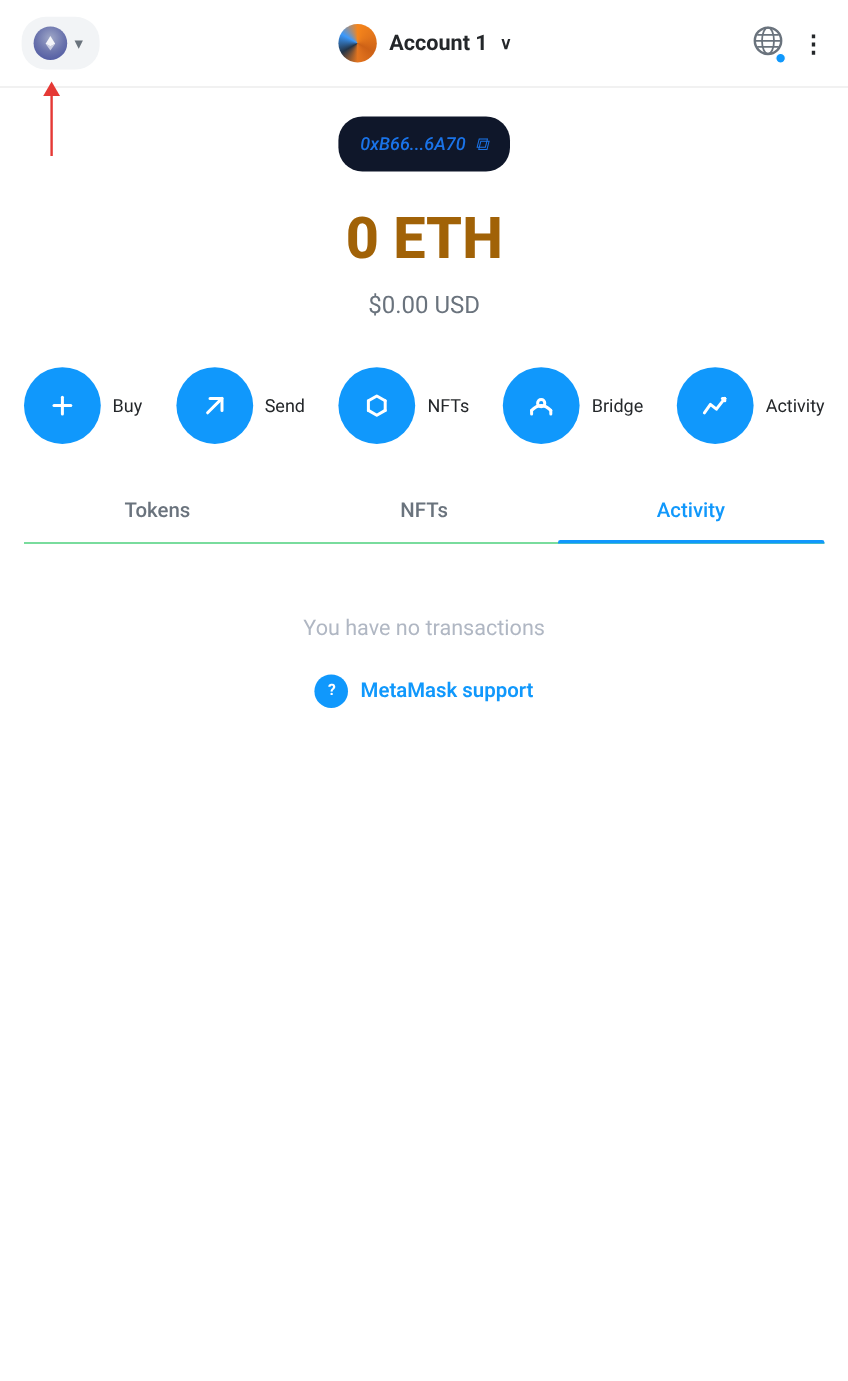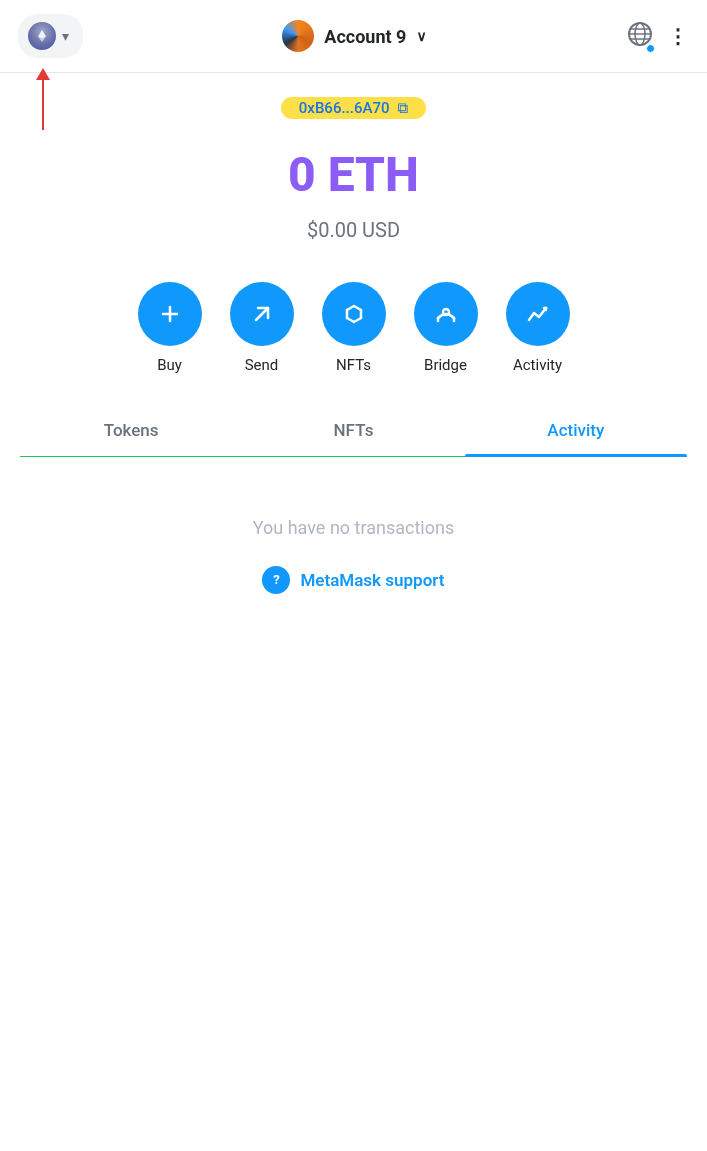--- a/index.html
+++ b/index.html
@@ -139,27 +139,28 @@
     }
 
     
     .address-section {
       display: flex;
       justify-content: center;
       padding: 24px 0 10px;
     }
 
     .address-badge {
-      background: #fde047;
+      background: #0f172a;
       border-radius: 20px;
-      padding: 2px 18px;
+      padding: 14px 18px;
       display: flex;
       align-items: center;
       gap: 8px;
       cursor: pointer;
+      font-style: italic;
     }
 
     .address-text {
       font-size: 15px;
       color: #1a73e8;
       font-weight: 500;
     }
 
     .copy-icon {
       color: #1a73e8;
@@ -168,41 +169,41 @@
 
     
     .balance-section {
       text-align: center;
       padding: 20px 0 30px;
     }
 
     .balance-eth {
       font-size: 48px;
       font-weight: 800;
-      color: #8b5cf6;
+      color: #a16207;
       line-height: 1.1;
     }
 
     .balance-usd {
       font-size: 20px;
       color: #6a737d;
       margin-top: 16px;
     }
 
     
     .actions-section {
       display: flex;
       justify-content: center;
       gap: 28px;
       padding: 10px 0 30px;
     }
 
     .action-item {
       display: flex;
-      flex-direction: column;
+      flex-direction: row;
       align-items: center;
       gap: 10px;
       cursor: pointer;
     }
 
     .action-circle {
       width: 64px;
       height: 64px;
       border-radius: 50%;
       background: #1098fc;
@@ -312,21 +313,21 @@
       <svg viewBox="0 0 16 16" fill="none" xmlns="http://www.w3.org/2000/svg">
         <path d="M8 2L4 8.5L8 10.5L12 8.5L8 2Z" fill="white" opacity="0.9"></path>
         <path d="M8 10.5L4 8.5L8 14L12 8.5L8 10.5Z" fill="white" opacity="0.6"></path>
       </svg>
     </div>
     <span class="chevron-down">▾</span>
   </div>
 
   <div class="account-selector">
     <div class="account-avatar"></div>
-    <span class="account-name">Account 9</span>
+    <span class="account-name">Account 1</span>
     <span class="account-chevron">∨</span>
   </div>
 
   <div class="top-right-icons">
     <div class="globe-icon-wrap">
       <svg width="28" height="28" viewBox="0 0 28 28" fill="none">
         <circle cx="14" cy="14" r="11" stroke="#6a737d" stroke-width="2"></circle>
         <ellipse cx="14" cy="14" rx="5" ry="11" stroke="#6a737d" stroke-width="1.5"></ellipse>
         <line x1="3" y1="14" x2="25" y2="14" stroke="#6a737d" stroke-width="1.5"></line>
         <line x1="5" y1="9" x2="23" y2="9" stroke="#6a737d" stroke-width="1.5"></line>

